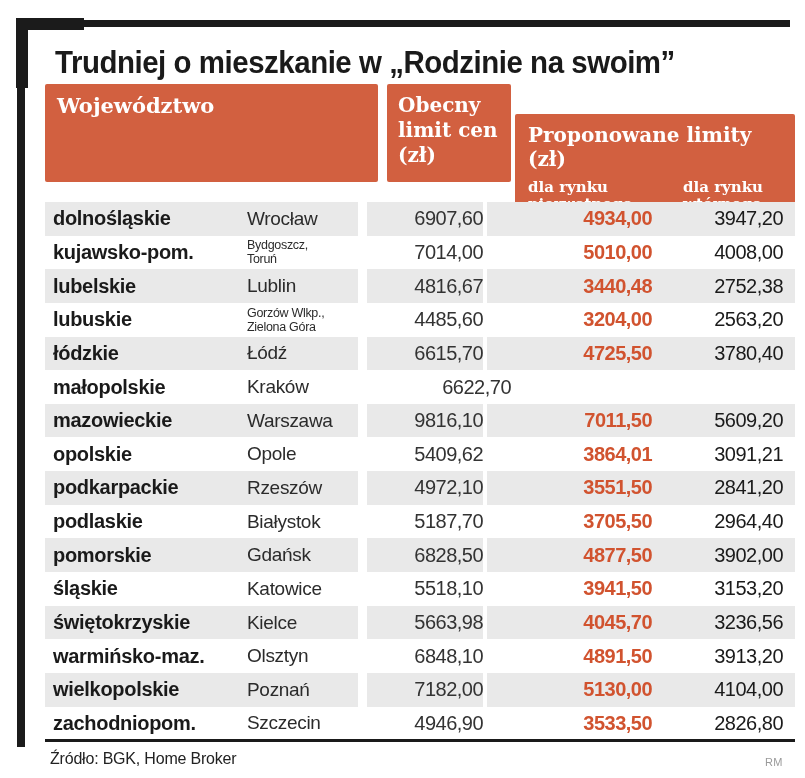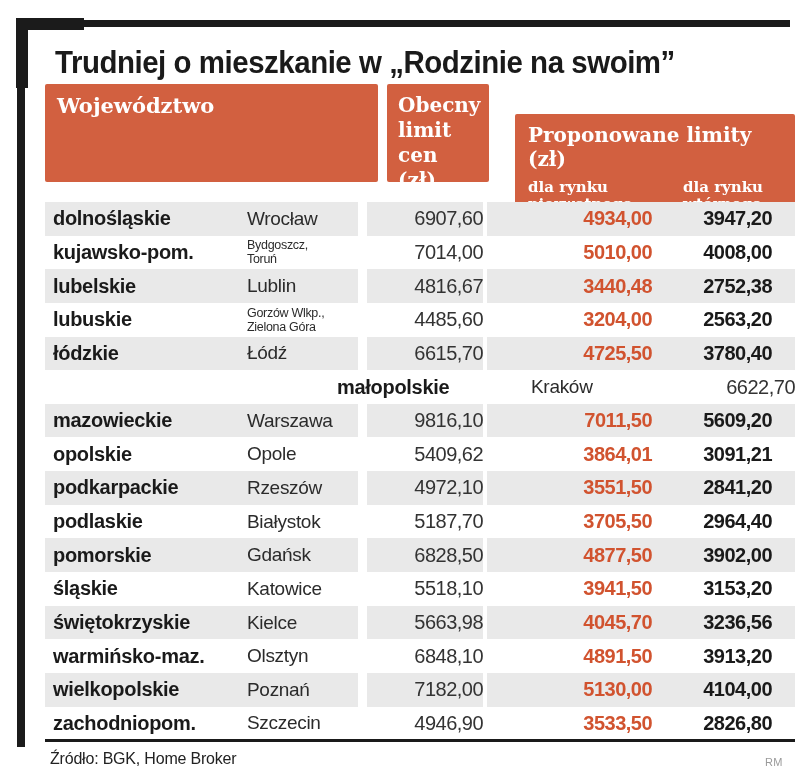--- a/index.html
+++ b/index.html
@@ -25,43 +25,43 @@
     color:#1a1a1a;
   }
 
   
   .hblock{
     position:absolute;top:84px;height:98px;background:var(--accent);
     color:#fff;border-radius:2px;box-sizing:border-box;
     font-family:"DejaVu Serif","Liberation Serif",serif;font-weight:bold;
   }
   #hblock-region{left:45px;width:333px;padding:9px 0 0 12px;font-size:21px;}
-  #hblock-current{left:387px;width:102px;padding:9px 0 16px 11px;font-size:20px;line-height:1.25;white-space:pre-line;}
+  #hblock-current{left:387px;width:124px;padding:9px 0 16px 11px;font-size:20px;line-height:1.25;white-space:pre-line;}
   #hblock-proposed{left:515px;width:280px;padding:9px 0 0 13px;margin-top:30px;}
   #proposed-main{font-size:20px;}
   #proposed-subs{display:flex;margin-top:8px;}
   .sublabel{font-size:15px;line-height:1.15;white-space:pre-line;}
   #sub-primary{width:155px;}
   #sub-secondary{flex:1;}
 
   
   #rows{position:absolute;left:45px;top:202px;width:750px;}
-  .row{display:flex;height:33.65px;justify-content:flex-end;}
+  .row{display:flex;height:33.65px;}
   .cg{box-sizing:border-box;display:flex;align-items:center;}
   .row.alt .cg{background:var(--rowAlt);}
   .cg1{width:333px;}
   .cg2{width:124px;margin-left:9px;justify-content:flex-end;}
   .cg3{width:328px;margin-left:4px;}
   .region{width:194px;padding-left:8px;font-size:20px;font-weight:bold;letter-spacing:-0.3px;color:#1a1a1a;}
   .city{flex:1;font-size:19px;color:#2b2b2b;letter-spacing:-0.3px;}
   .city.small{font-size:12.5px;line-height:1.12;white-space:pre-line;}
   .num{letter-spacing:-0.5px;font-size:20px;}
   .current{color:#333;}
   .primary{width:165px;text-align:right;font-weight:bold;color:var(--primaryVal);}
-  .secondary{flex:1;text-align:right;font-weight:bold;color:#1a1a1a;padding-right:23px;}
+  .secondary{flex:1;text-align:right;font-weight:normal;color:#1a1a1a;padding-right:12px;}
 
   
   #bottom-rule{position:absolute;left:45px;top:739px;width:750px;height:3px;background:#1a1a1a;}
   #source{position:absolute;left:50px;top:750px;font-size:16px;color:#222;letter-spacing:-0.2px;}
   #credit{position:absolute;right:22px;top:756px;font-size:11px;color:#9a9a9a;letter-spacing:0.5px;}
 </style>
 </head>
 <body>
 
 <div id="page">

